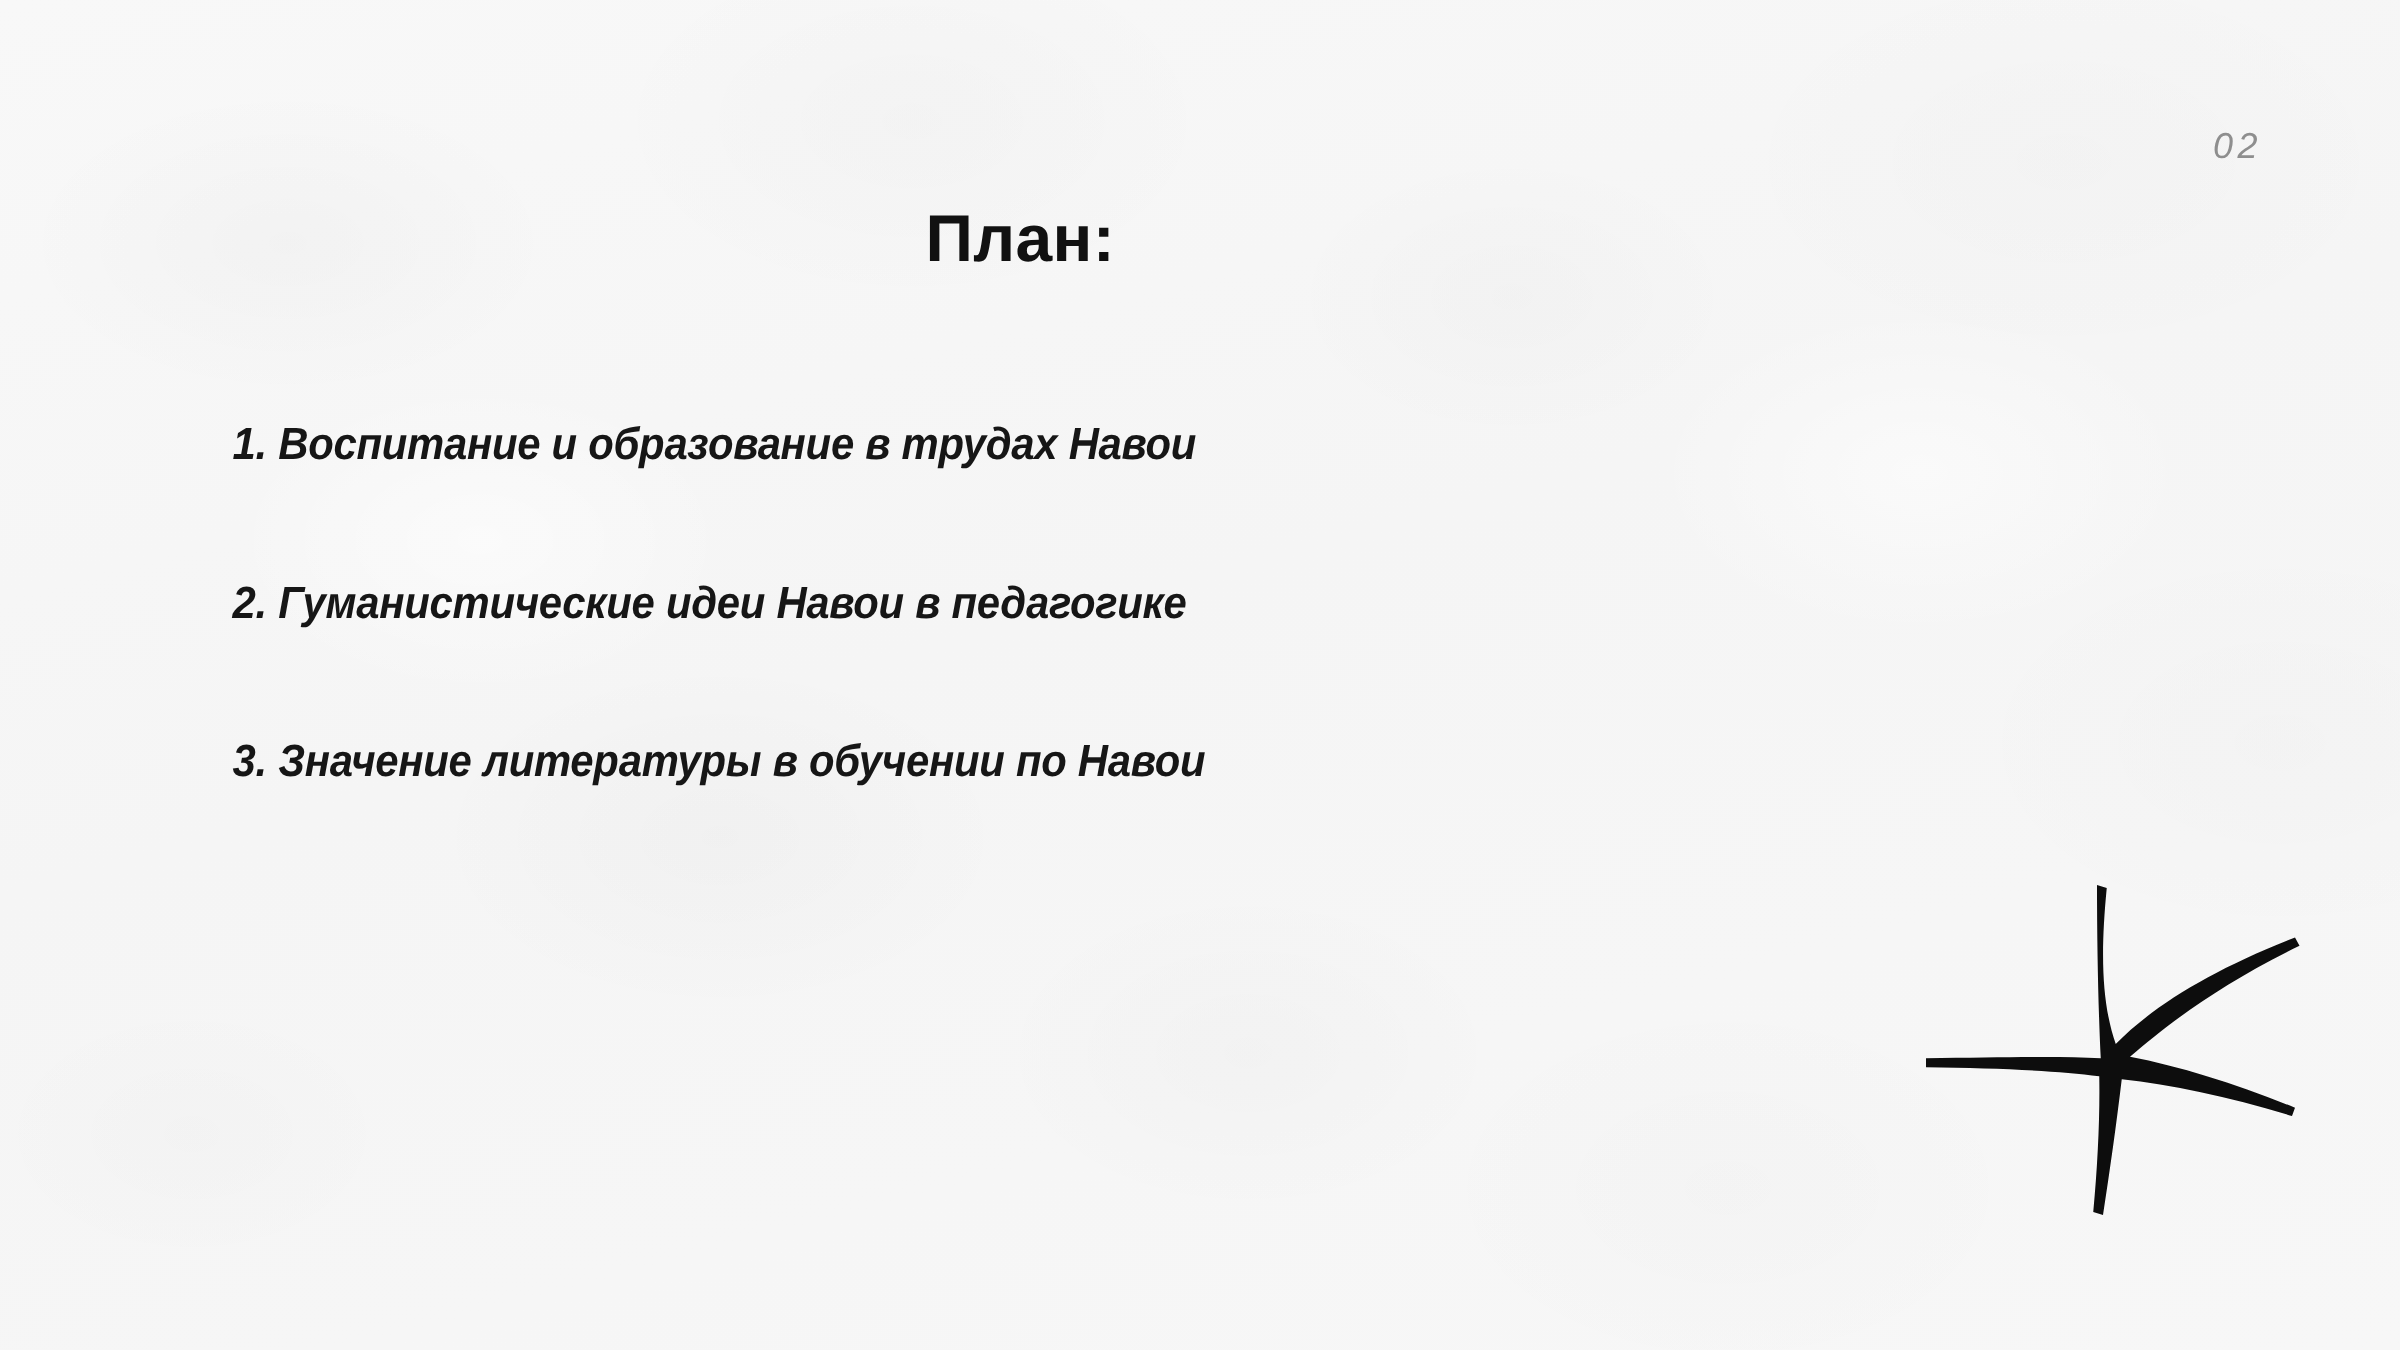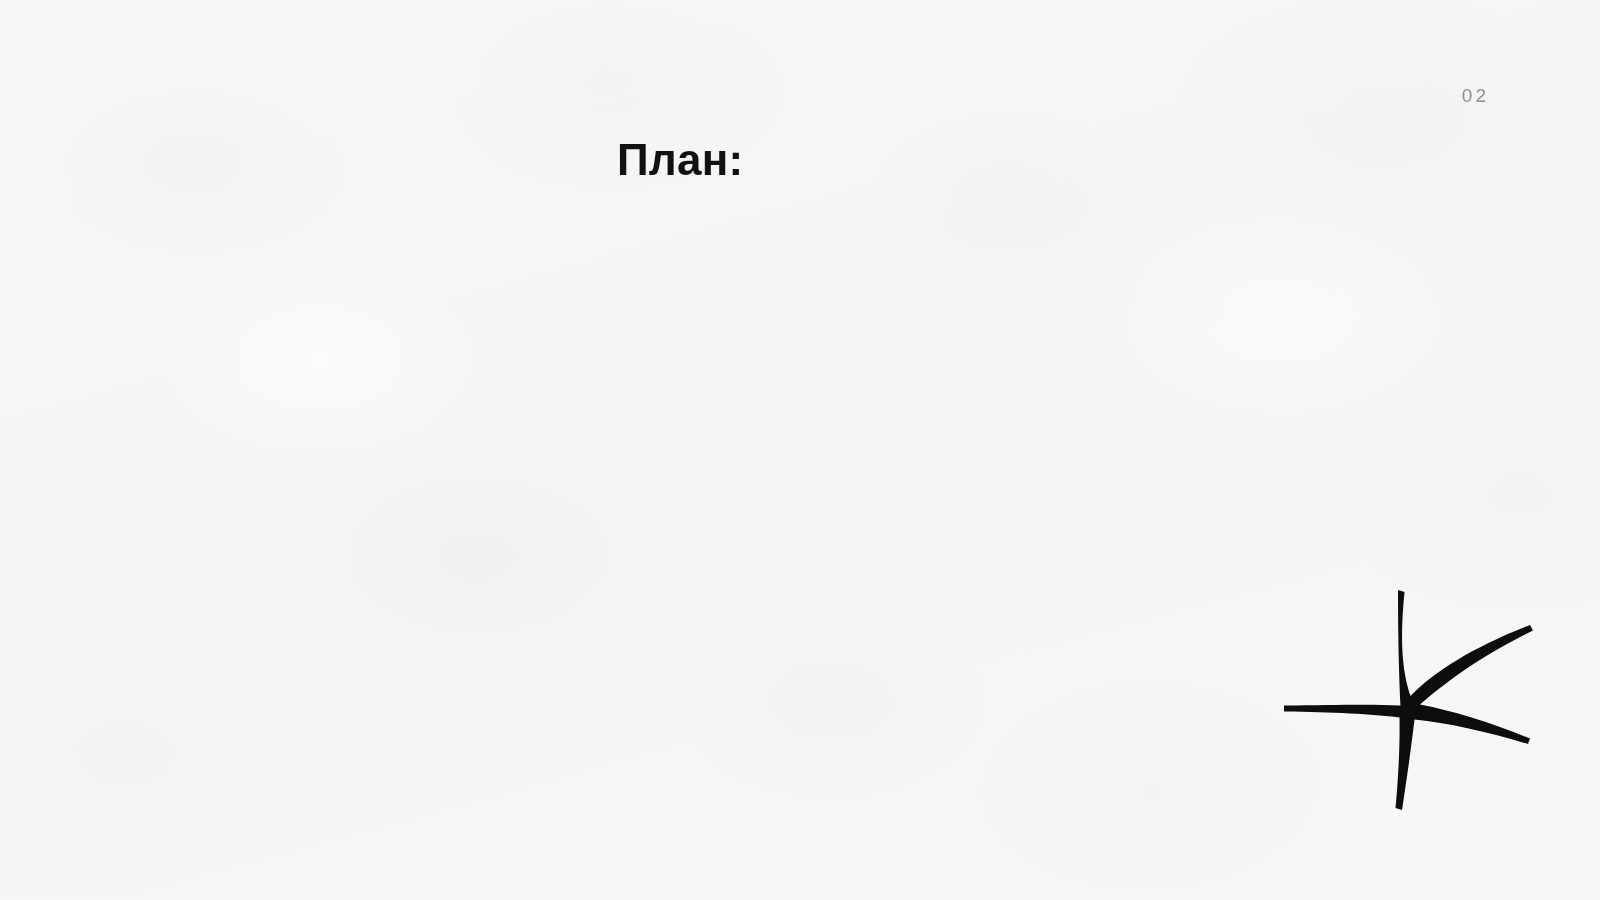--- a/index.html
+++ b/index.html
@@ -30,27 +30,28 @@
       radial-gradient(ellipse 320px 200px at 95% 55%, rgba(0,0,0,0.010), rgba(0,0,0,0) 70%),
       radial-gradient(ellipse 240px 150px at 20% 40%, rgba(255,255,255,0.55), rgba(255,255,255,0) 70%),
       radial-gradient(ellipse 260px 160px at 80% 35%, rgba(255,255,255,0.50), rgba(255,255,255,0) 70%),
       linear-gradient(165deg, #f8f8f8 0%, #f5f5f5 45%, #f7f7f7 100%);
   }
 
   
   .page-number {
     position: absolute;
     top: 86px;
-    right: 111px;
-    font-size: 19px;
+    right: 92px;
+    font-size: 24px;
     letter-spacing: 3px;
     color: #8e8e8e;
     font-weight: 400;
     line-height: 1;
     user-select: none;
+    font-style: italic;
   }
 
   
   .slide-title {
     position: absolute;
     top: 136px;
     left: 617px;
     margin: 0;
     font-size: 44px;
     font-weight: 700;
@@ -97,20 +98,25 @@
 </style>
 </head>
 <body>
 
 <div class="slide">
 
   <div class="page-number">02</div>
 
   <h1 class="slide-title">План:</h1>
 
+  <ul class="agenda">
+    <li class="agenda-item">1. Воспитание и образование в трудах Навои</li>
+    <li class="agenda-item">2. Гуманистические идеи Навои в педагогике</li>
+    <li class="agenda-item">3. Значение литературы в обучении по Навои</li>
+  </ul>
 
   <div class="star-decoration">
     <svg viewBox="0 0 285 245" xmlns="http://www.w3.org/2000/svg" aria-hidden="true">
 
       <path fill="#0d0d0d" d="M 130.0 12.0
                L 136.5 14.0
                C 132.0 60.0 133.5 92.0 142.5 118.0
                C 168.0 92.0 208.0 68.0 262.0 47.0
                L 265.0 52.5
                C 214.0 77.0 178.0 104.0 152.0 126.5

